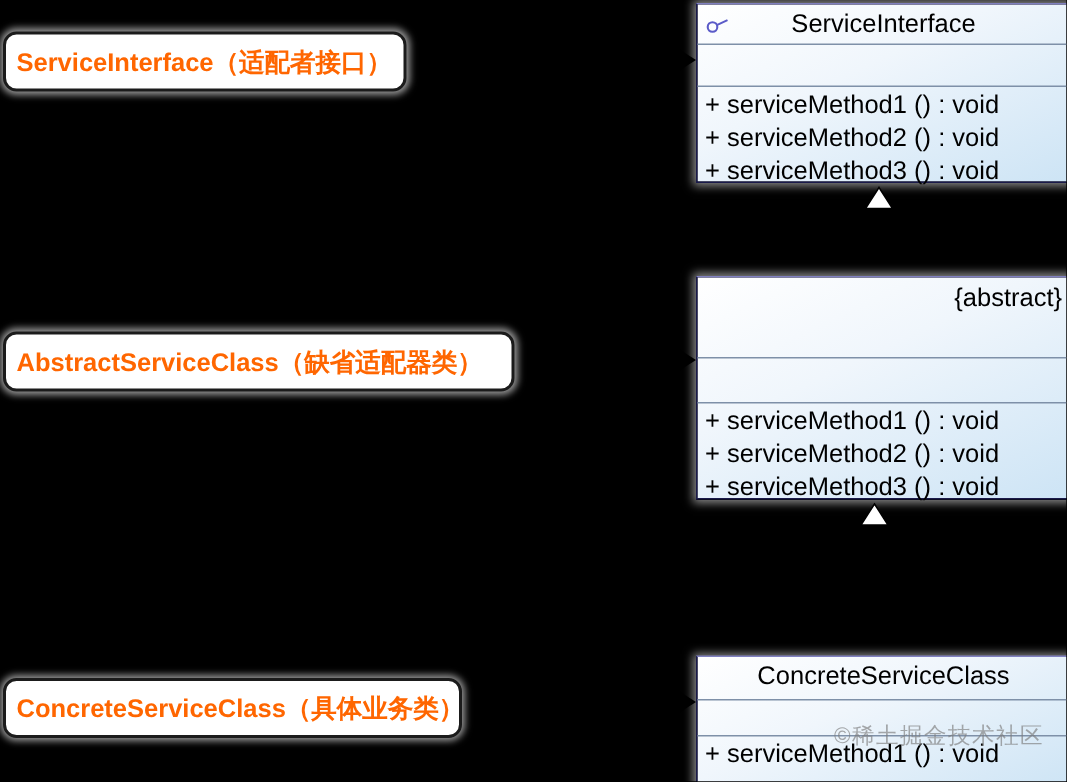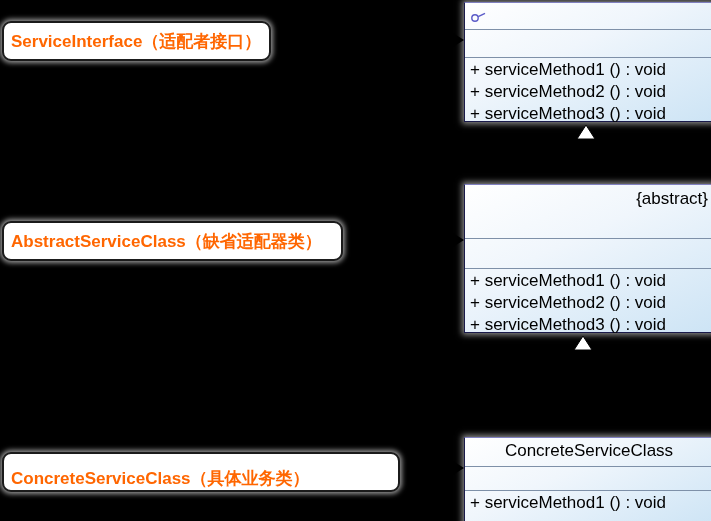--- a/index.html
+++ b/index.html
@@ -10,21 +10,21 @@
   
   .note-label{
     position:absolute;box-sizing:border-box;height:40px;
     background:#ffffff;border:2px solid #1b1b1b;border-radius:9px;
     box-shadow:0 0 5px 2px rgba(178,178,178,.85);
     display:flex;align-items:center;padding:0 7px;
     font-weight:bold;font-size:17px;color:#ff6600;white-space:nowrap;
   }
   #label-1{left:2px;top:21px;width:269px;}
   #label-2{left:2px;top:221px;width:341px;}
-  #label-3{left:2px;top:452px;width:398px;align-items:flex-end;}
+  #label-3{left:2px;top:452px;width:306px;}
 
   
   .uml-class{
     position:absolute;left:464px;width:250px;box-sizing:border-box;
     border:1px solid #1a1a4a;border-top-color:#8080c0;
     background:linear-gradient(155deg,#ffffff 0%,#f0f6fc 40%,#cde4f5 100%);
     box-shadow:0 0 6px 2px rgba(185,185,185,.75);
     color:#000;font-size:17px;
   }
   #class-1{top:2px;height:120px;}
@@ -85,20 +85,21 @@
   </div>
 
   <div class="uml-class" id="class-1">
     <div class="c-title">
       <span class="iface-icon">
         <svg width="18" height="13" viewBox="0 0 18 13">
           <circle cx="5" cy="8" r="3.2" fill="none" stroke="#5b5bc8" stroke-width="1.4"></circle>
           <line x1="8.2" y1="6.6" x2="15" y2="3.4" stroke="#5b5bc8" stroke-width="1.4"></line>
         </svg>
       </span>
+      <span>ServiceInterface</span>
     </div>
     <div class="c-attrs"></div>
     <div class="c-methods">
       <div class="method">+ serviceMethod1 () : void</div>
       <div class="method">+ serviceMethod2 () : void</div>
       <div class="method">+ serviceMethod3 () : void</div>
     </div>
   </div>
 
   <div class="uml-class" id="class-2">
@@ -131,14 +132,15 @@
     <svg width="20" height="16" viewBox="0 0 20 16">
       <polygon points="10,1 19,15 1,15" fill="#ffffff" stroke="#000000" stroke-width="1"></polygon>
     </svg>
   </span>
   <span class="gen-triangle" id="gen-triangle-2">
     <svg width="20" height="16" viewBox="0 0 20 16">
       <polygon points="10,1 19,15 1,15" fill="#ffffff" stroke="#000000" stroke-width="1"></polygon>
     </svg>
   </span>
 
+  <div class="watermark">©稀土掘金技术社区</div>
 
 </div>
 
 </body></html>

